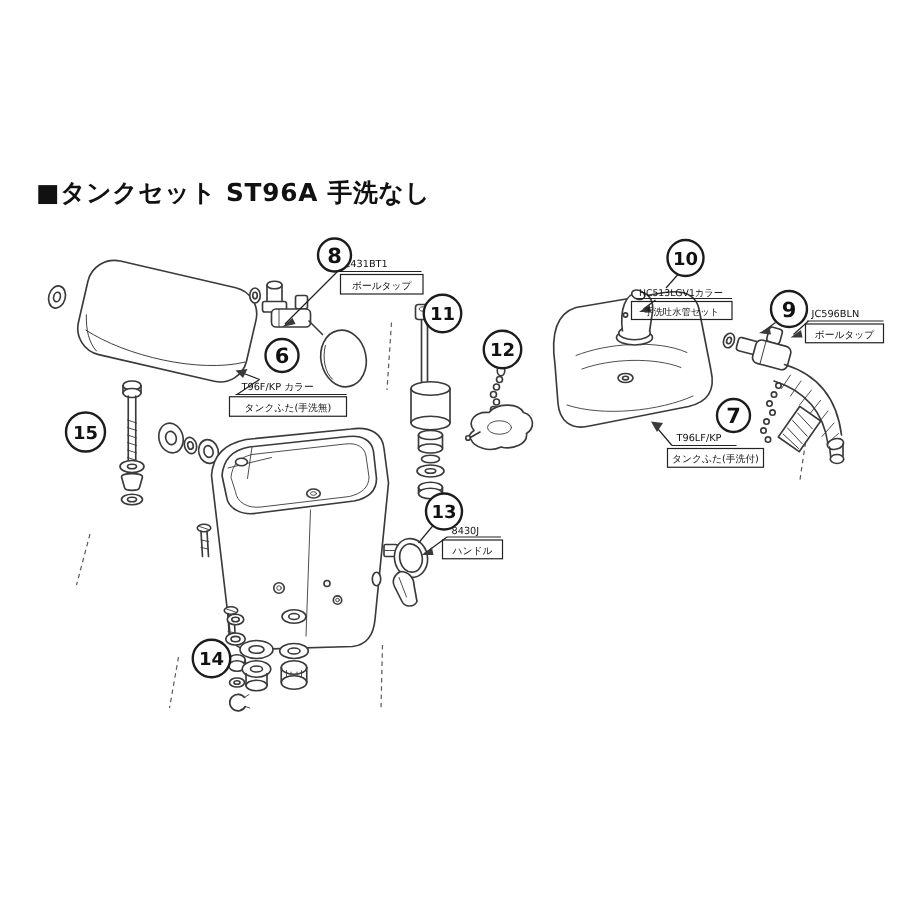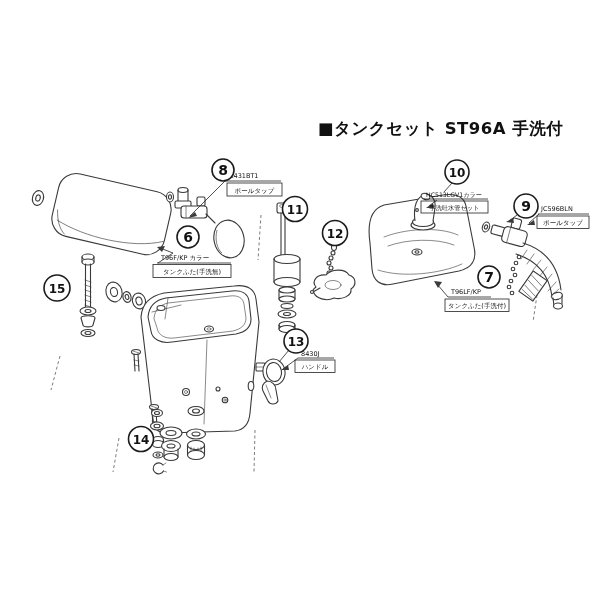--- a/index.html
+++ b/index.html
@@ -22,21 +22,21 @@
   .lblc{fill:#111;font-size:6.5px;text-anchor:middle;}
   .rule{stroke:#222;stroke-width:0.8;}
   .box{fill:none;stroke:#222;stroke-width:0.8;}
   .arw{fill:#3a3a3a;stroke:none;}
 </style>
 </head>
 <body>
 
 <div class="stage">
 
-  <div class="title title-right">■タンクセット ST96A 手洗付</div>
+  <div class="title title-left">■タンクセット ST96A 手洗なし</div>
 
   <svg width="600" height="600" viewBox="0 0 600 600">
 
     <g>
       <line class="dash" x1="60" y1="356" x2="51" y2="390"></line>
       <line class="dash" x1="261" y1="215" x2="258" y2="260"></line>
       <line class="dash" x1="119" y1="438" x2="113" y2="472"></line>
       <line class="dash" x1="255" y1="430" x2="254" y2="472"></line>
     </g>
 

